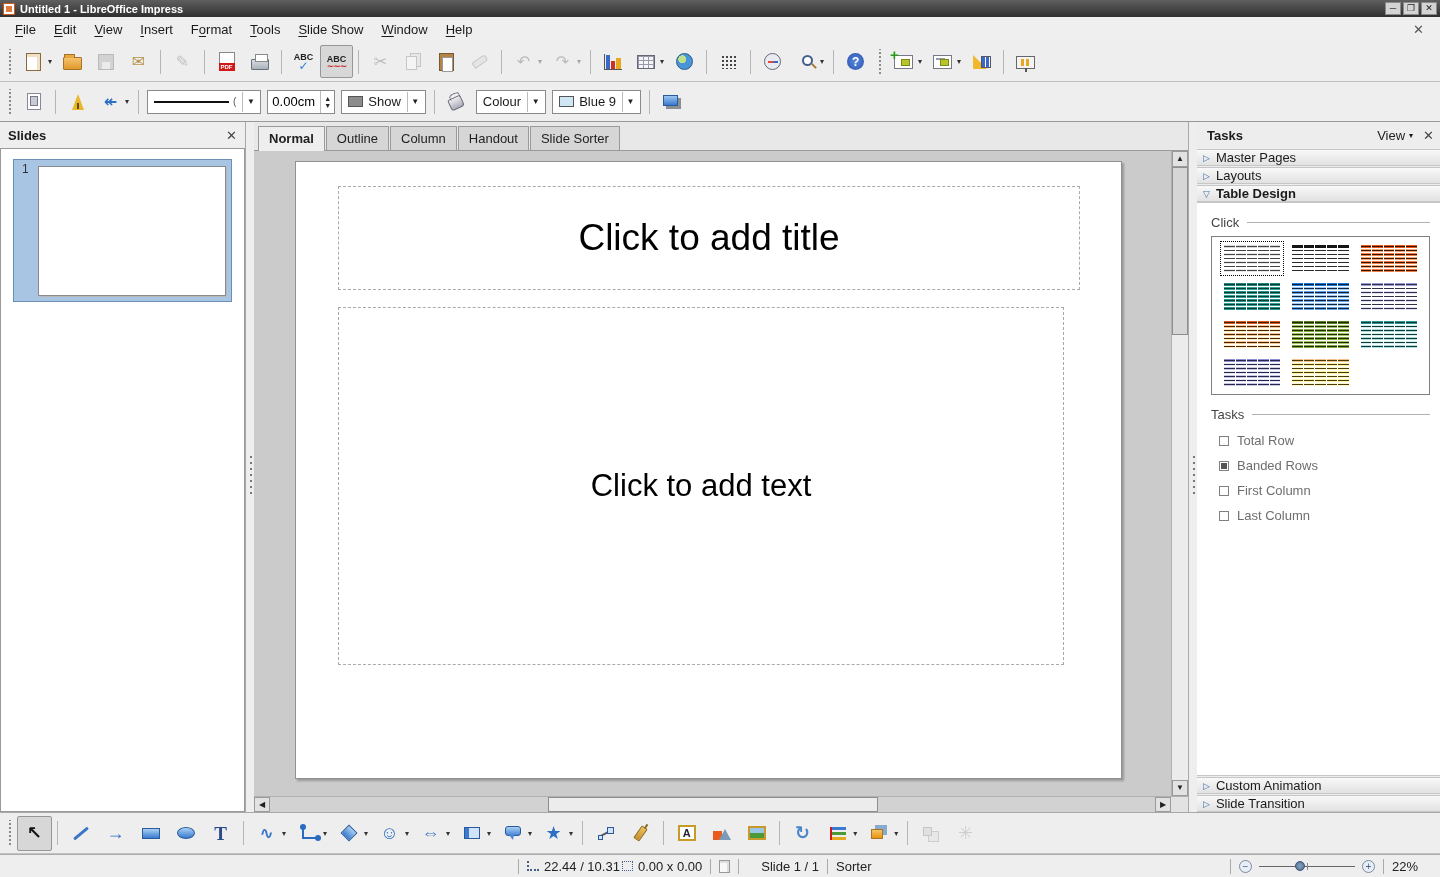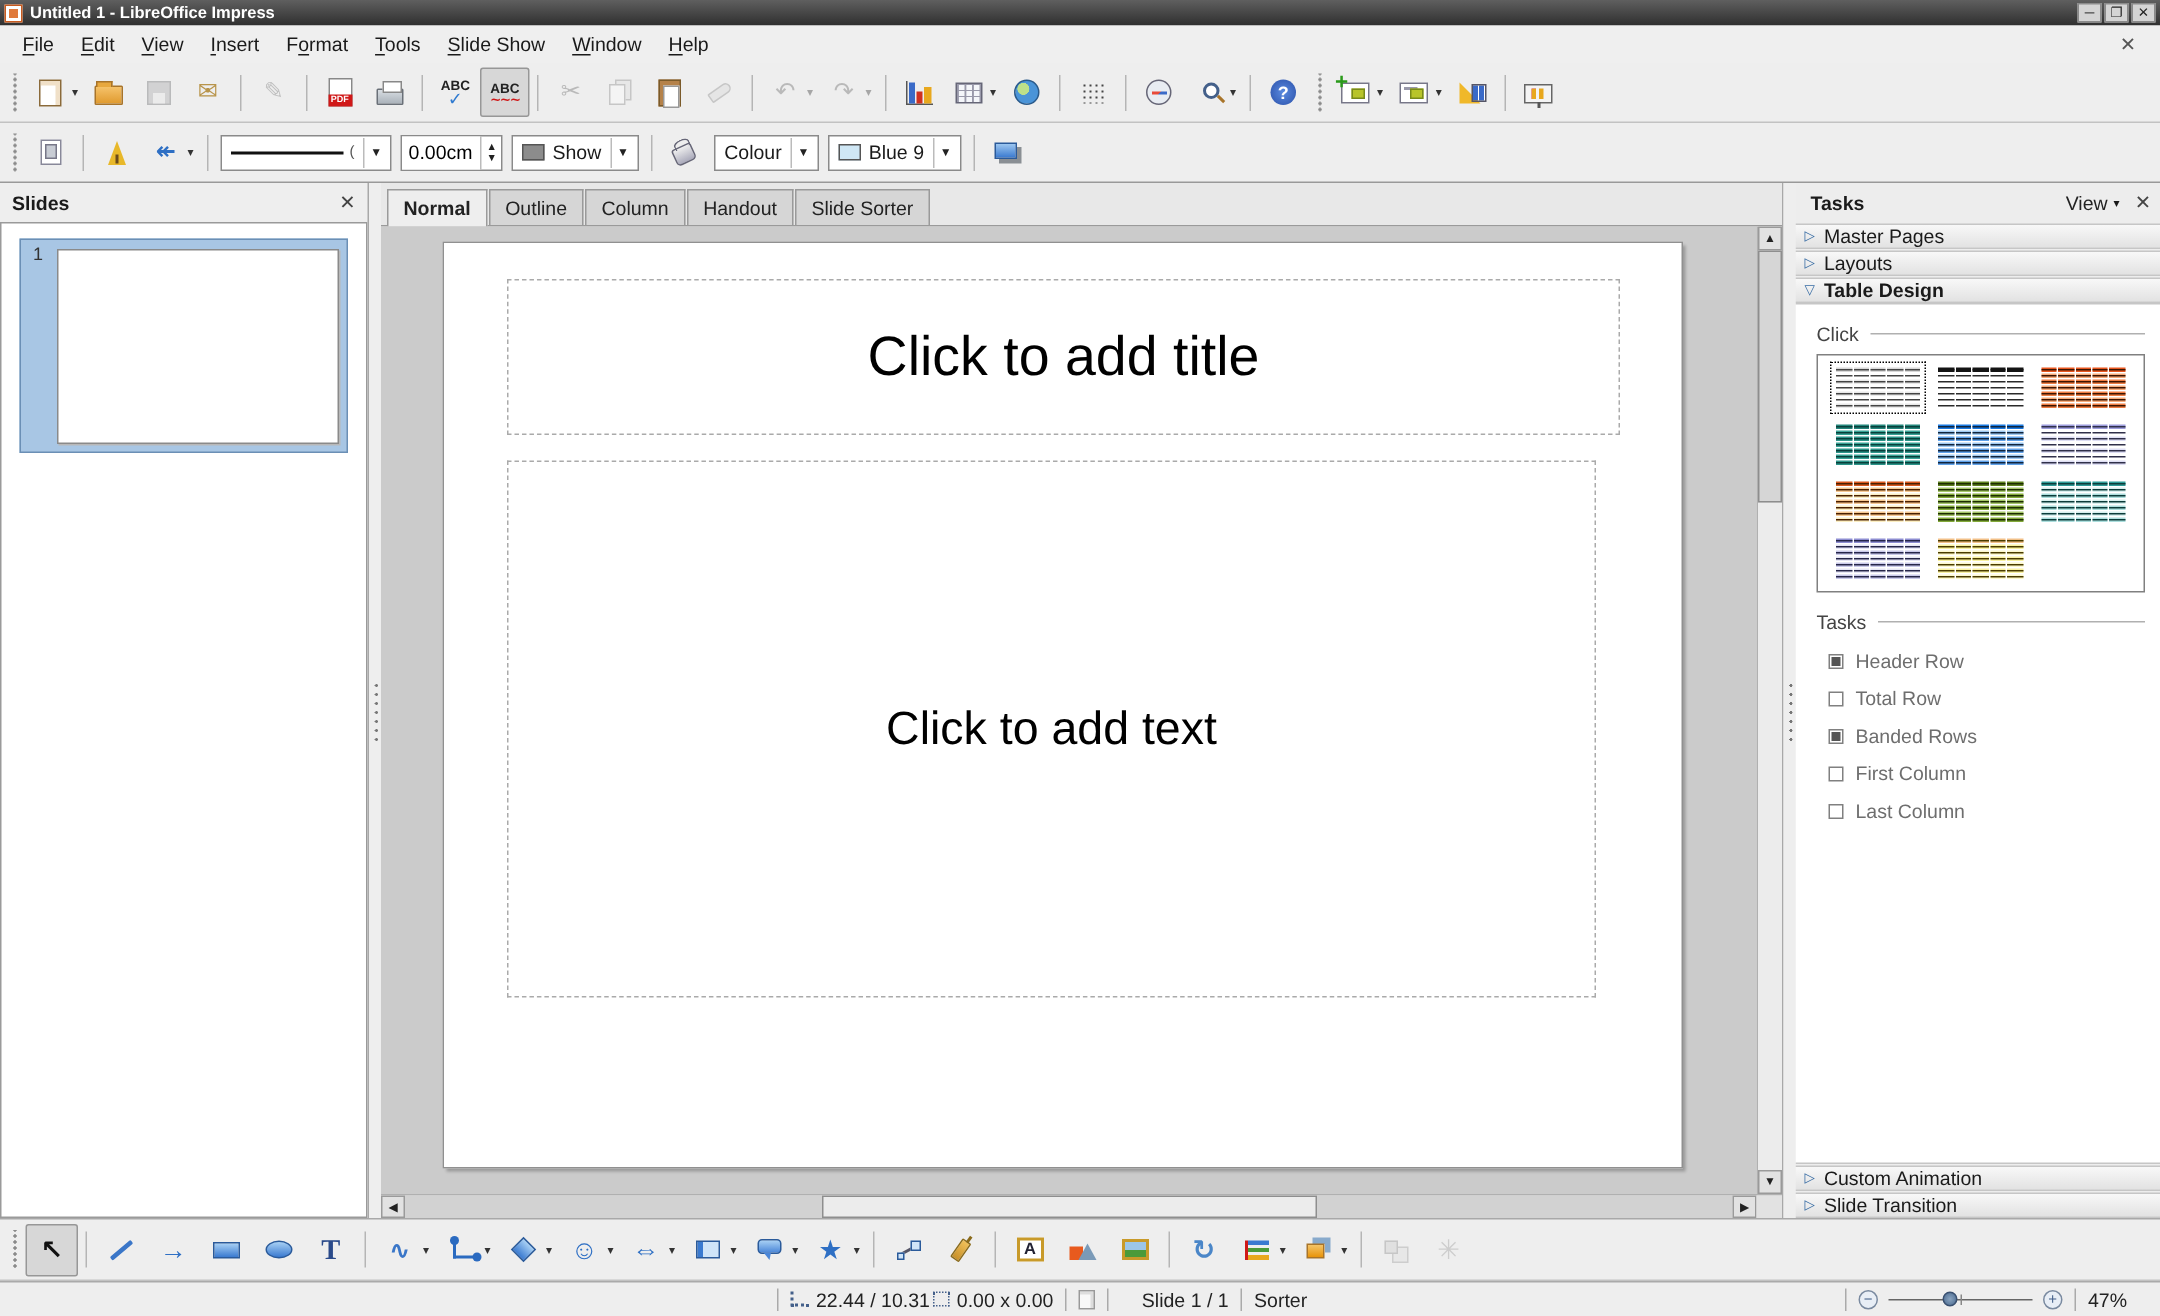--- a/index.html
+++ b/index.html
@@ -1916,24 +1916,20 @@
               </span>
             </div>
           </div>
         </div>
       <div class="grouplabel" style="margin-top:12px">
           <span>Tasks</span>
           <span class="rule"></span>
         </div>
       <div class="showlist" id="showlist">
           <div class="cbrow">
-            <span class="cb on"></span>
-            <span>Header Row</span>
-          </div>
-          <div class="cbrow">
             <span class="cb"></span>
             <span>Total Row</span>
           </div>
           <div class="cbrow">
             <span class="cb on"></span>
             <span>Banded Rows</span>
           </div>
           <div class="cbrow">
             <span class="cb"></span>
             <span>First Column</span>
@@ -2103,15 +2099,15 @@
   <div class="stsep"></div>
   <div class="zoomctl">
     <span class="zc">−</span>
     <span class="ztrack">
         <span class="ztick"></span>
         <span class="zhandle"></span>
       </span>
     <span class="zc">+</span>
   </div>
   <div class="stsep"></div>
-  <span style="width:42px">47%</span>
+  <span style="width:42px">22%</span>
   <span style="width:6px"></span>
 </div>
 
 </body></html>

